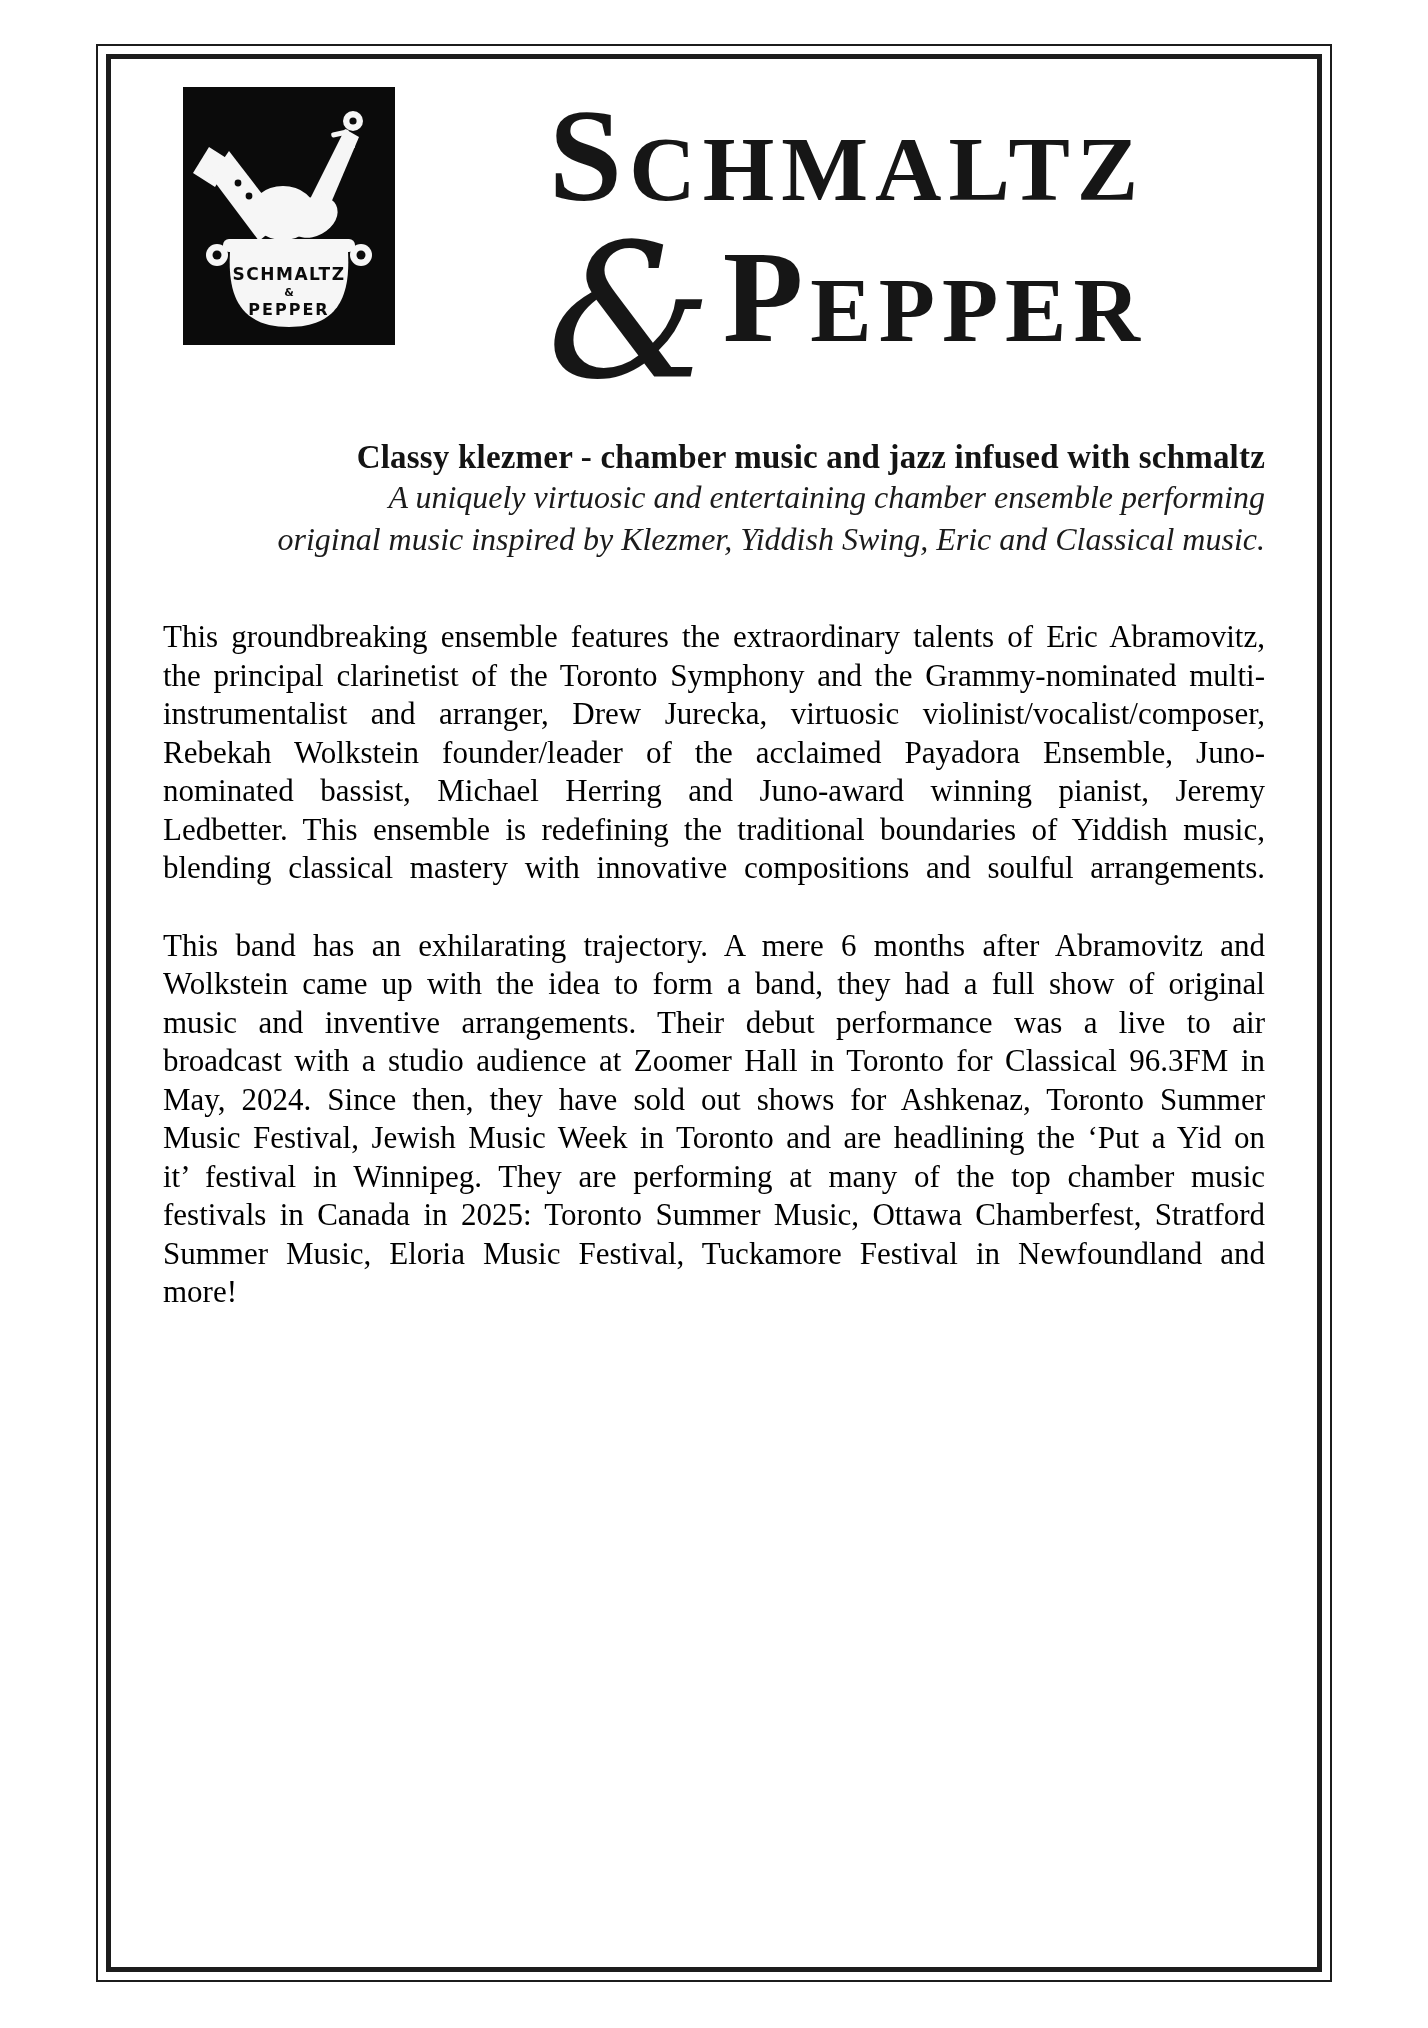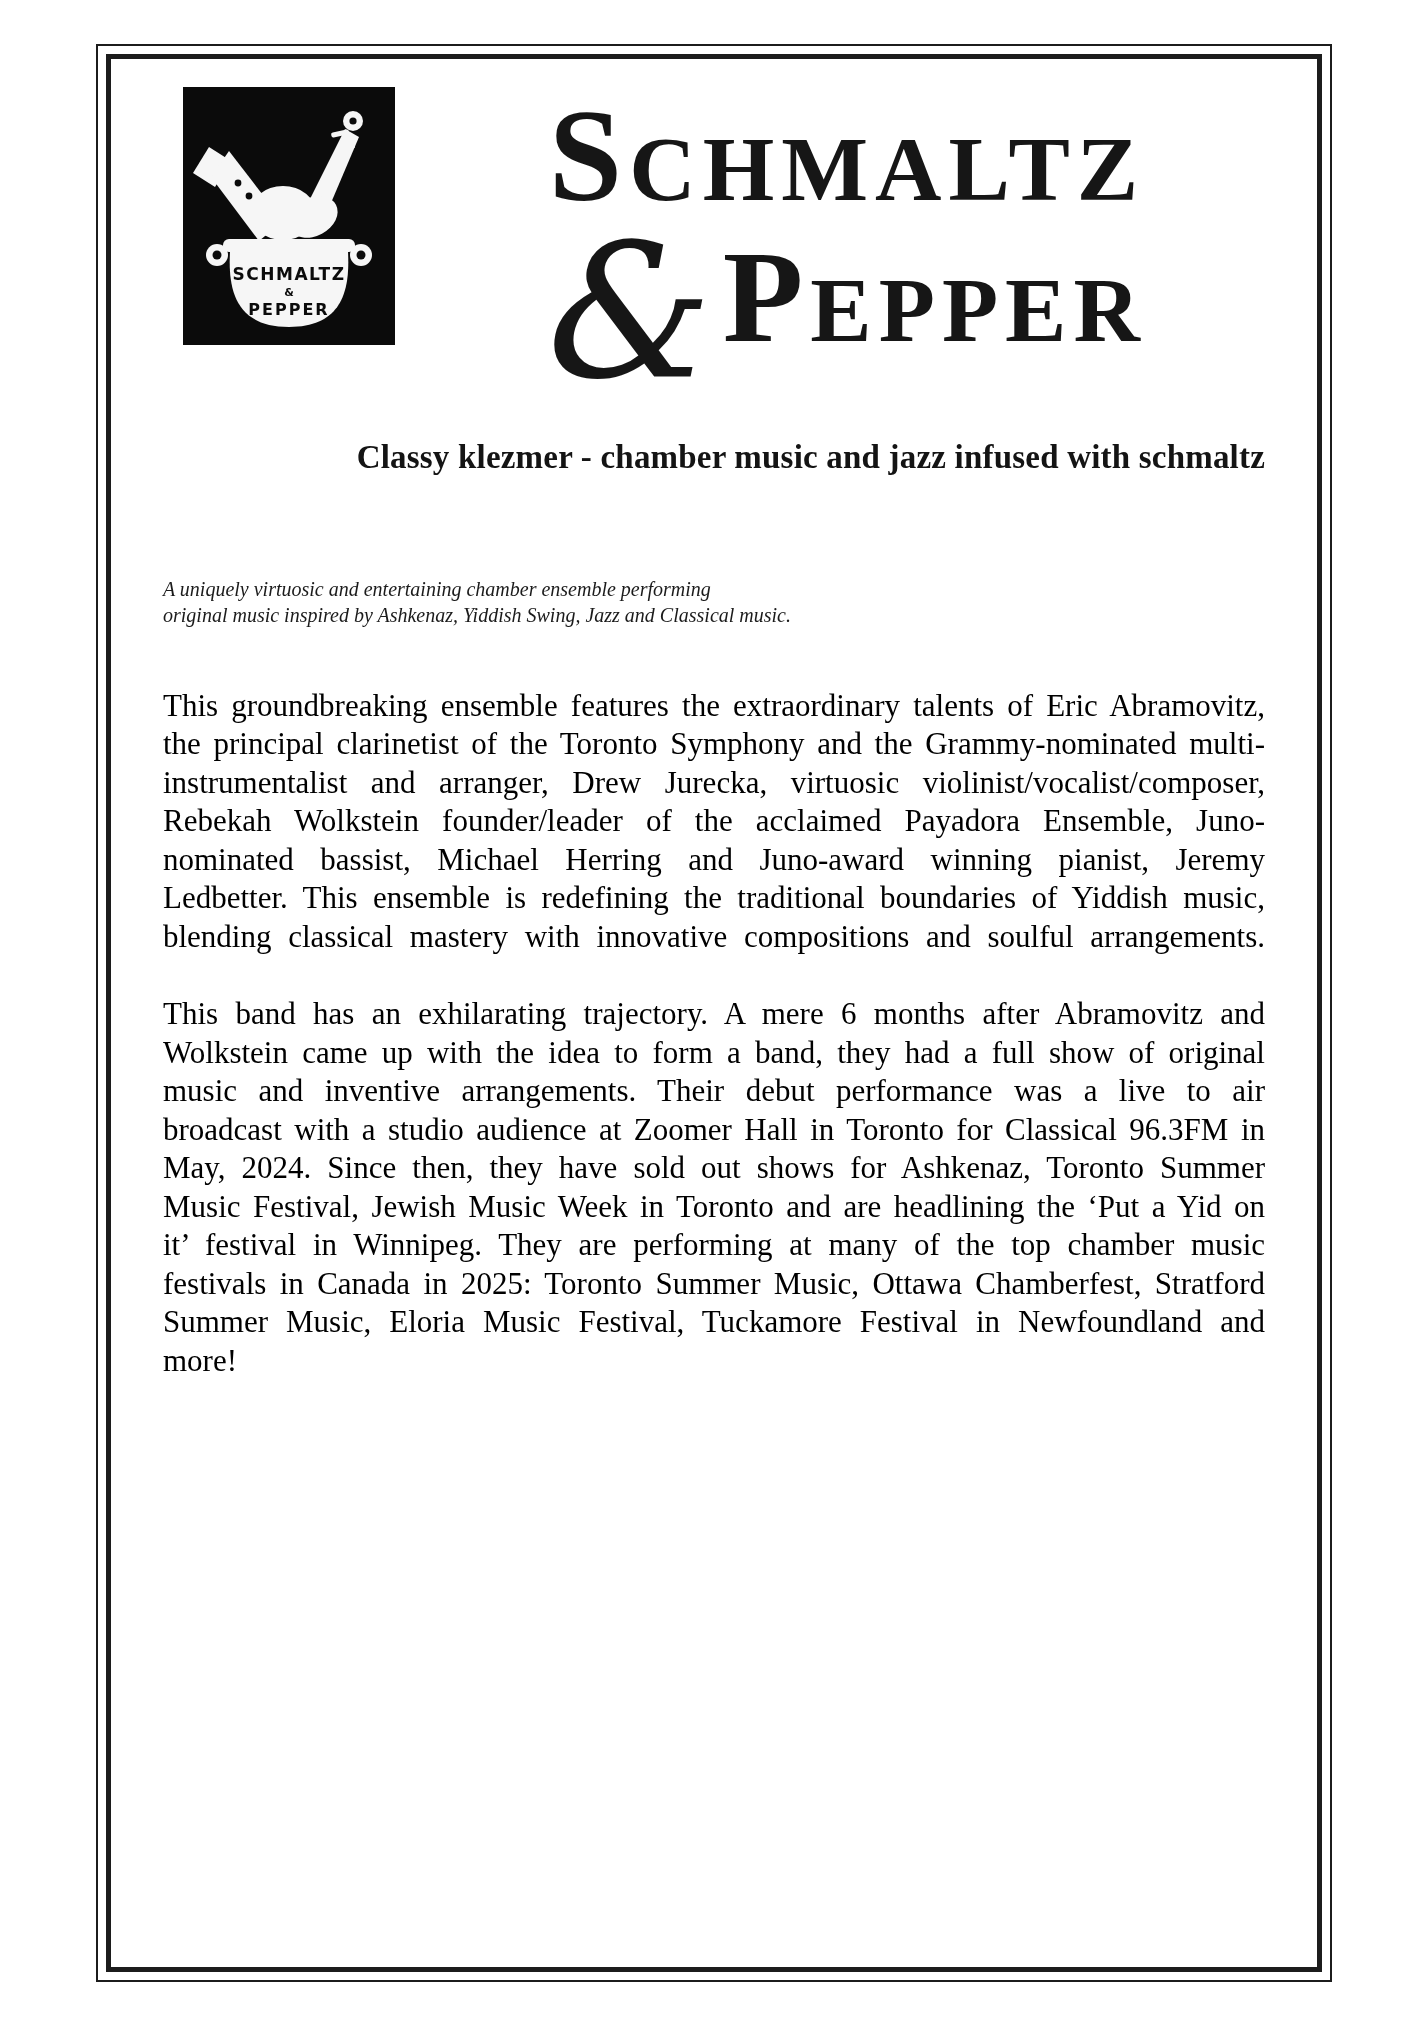--- a/index.html
+++ b/index.html
@@ -66,24 +66,23 @@
   
   .tagline {
     margin-top:58px;
     text-align:right;
     font-weight:700;
     font-size:33px;
     letter-spacing:0.2px;
     color:#141414;
   }
   .intro {
-    margin-top:100px;
-    text-align:left;
+    text-align:right;
     font-style:italic;
-    font-size:20px;
+    font-size:32px;
     line-height:1.32;
     color:#1b1b1b;
   }
   .body-copy { margin-top:58px; }
   .body-para {
     font-size:31px;
     line-height:38.5px;
     text-align:justify;
     text-align-last:justify;
     word-spacing:2.5px;
@@ -149,21 +148,21 @@
             <span>Pepper</span>
           </div>
         </div>
 
       </header>
 
       <h2 class="tagline">Classy klezmer - chamber music and jazz infused with schmaltz</h2>
 
       <p class="intro">
         <span>A uniquely virtuosic and entertaining chamber ensemble performing</span><br>
-        <span>original music inspired by Ashkenaz, Yiddish Swing, Jazz and Classical music.</span>
+        <span>original music inspired by Klezmer, Yiddish Swing, Eric and Classical music.</span>
       </p>
 
       <div class="body-copy">
         <p class="body-para">This groundbreaking ensemble features the extraordinary talents of Eric Abramovitz, the principal clarinetist of the Toronto Symphony and the Grammy-nominated multi-instrumentalist and arranger, Drew Jurecka, virtuosic violinist/vocalist/composer, Rebekah Wolkstein founder/leader of the acclaimed Payadora Ensemble, Juno-nominated bassist, Michael Herring and Juno-award winning pianist, Jeremy Ledbetter.  This ensemble is redefining the traditional boundaries of Yiddish music, blending classical mastery with innovative compositions and soulful arrangements.</p>
         <p class="body-para">This band has an exhilarating trajectory.  A mere 6 months after Abramovitz and Wolkstein came up with the idea to form a band, they had a full show of original music and inventive arrangements. Their debut performance was a live to air broadcast with a studio audience at Zoomer Hall in Toronto for Classical 96.3FM in May, 2024. Since then, they have sold out shows for Ashkenaz, Toronto Summer Music Festival,  Jewish Music Week in Toronto and are headlining the ‘Put a Yid on it’ festival in Winnipeg. They are performing at many of the top chamber music festivals in Canada in 2025: Toronto Summer Music, Ottawa Chamberfest, Stratford Summer Music, Eloria Music Festival, Tuckamore Festival in Newfoundland and more!</p>
       </div>
 
     </div>
   </div>
 </div>

